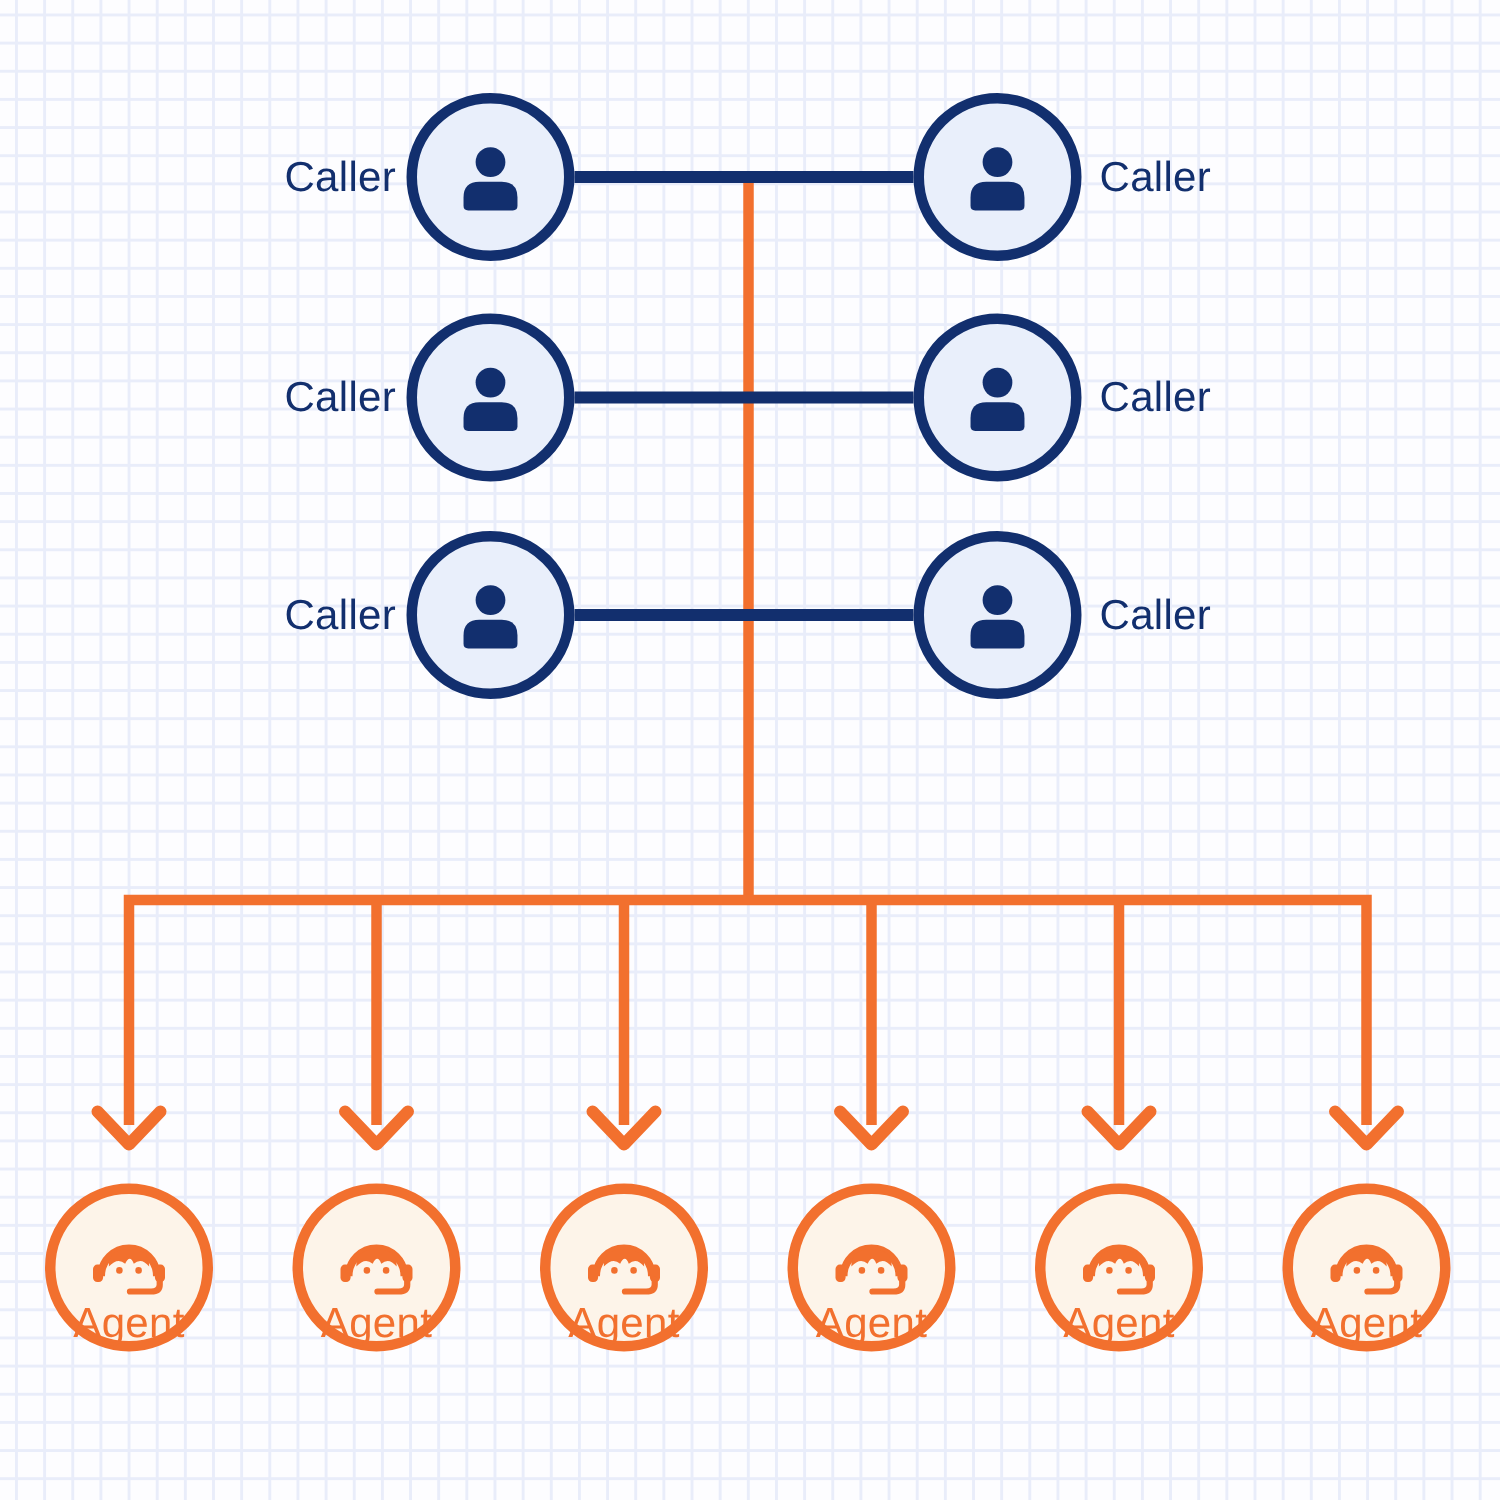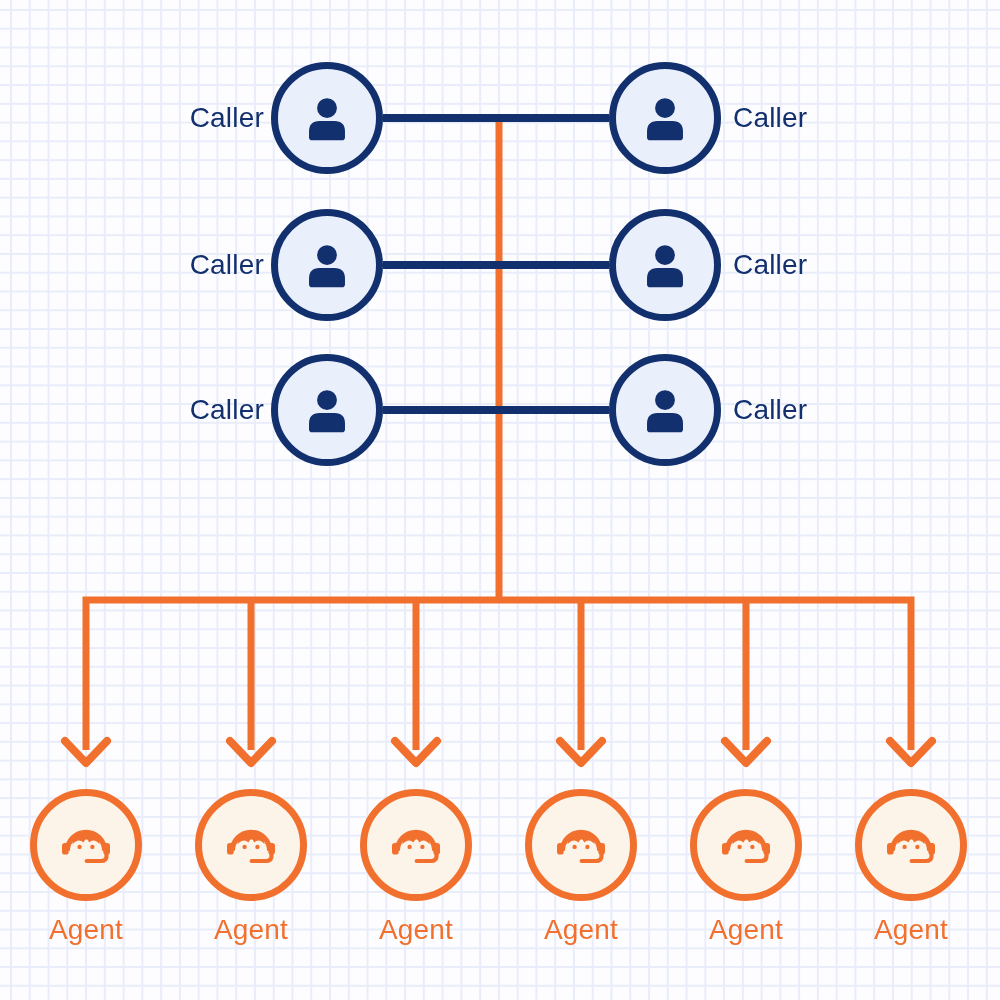--- a/index.html
+++ b/index.html
@@ -20,21 +20,21 @@
   }
   .caller-node { border:7px solid #122f6e; background:#e9effb; }
   .agent-node  { border:7px solid #f2702e; background:#fdf4e9; }
   .lbl {
     position:absolute; font-size:28px; font-weight:500; letter-spacing:.2px;
     height:36px; line-height:36px; white-space:nowrap;
   }
   .caller-lbl { color:#122f6e; }
   .caller-lbl.left  { left:96px;  width:168px; text-align:right; }
   .caller-lbl.right { left:733px; width:180px; text-align:left; }
-  .agent-lbl { color:#f2702e; width:140px; text-align:center; top:912px; }
+  .agent-lbl { color:#f2702e; width:140px; text-align:center; top:864px; }
   .r1 { top:100px; } .r2 { top:247px; } .r3 { top:392px; }
 </style>
 </head>
 <body>
 
 <div class="canvas">
 
   <svg class="connectors" viewBox="0 0 1000 1000">
 
     <path d="M 499 115 V 600" stroke="#f2702e" stroke-width="7" fill="none"></path>

